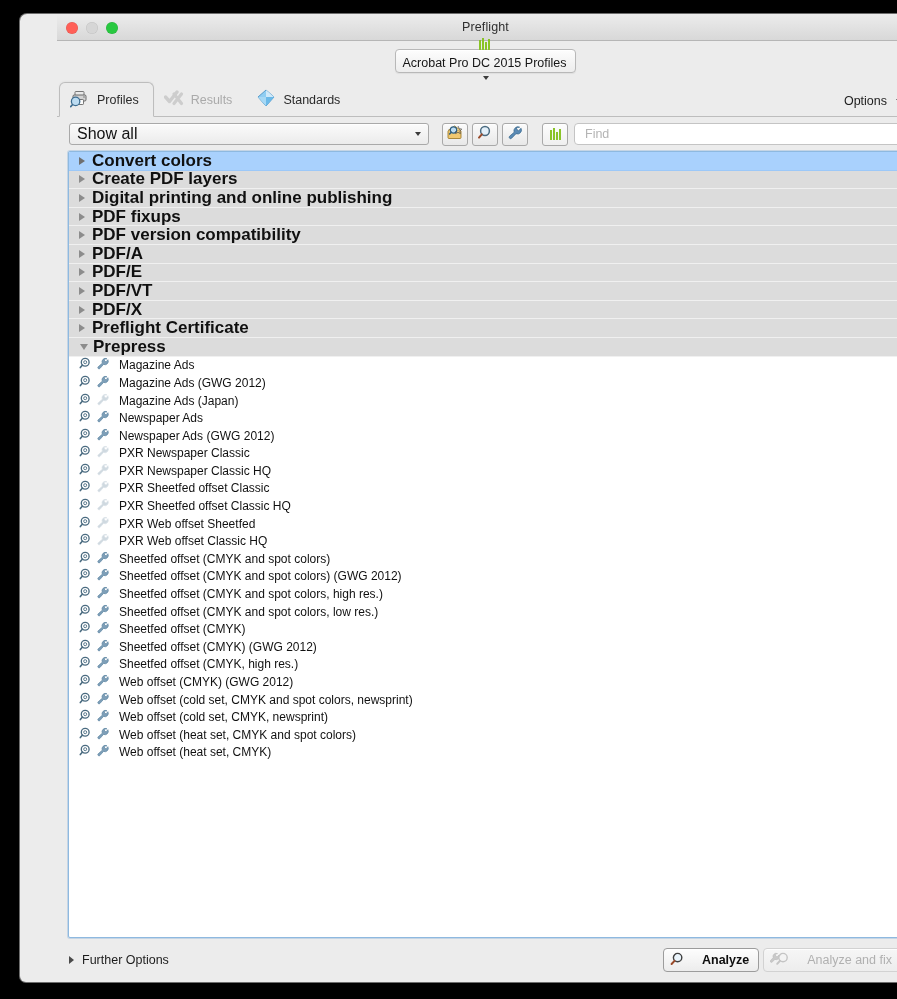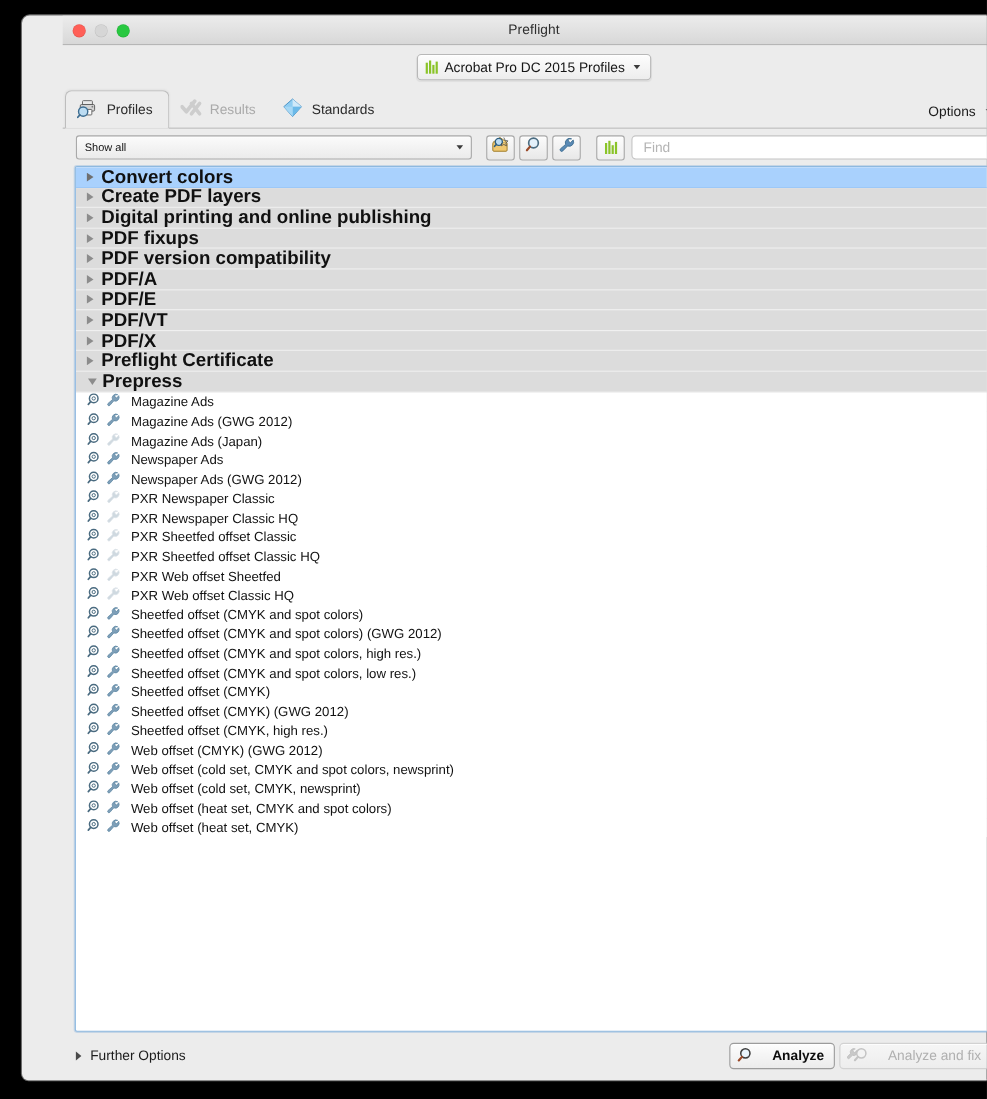--- a/index.html
+++ b/index.html
@@ -88,20 +88,21 @@
     align-items: center;
     gap: 6px;
     background: linear-gradient(to bottom, #fdfdfd 0%, #ededed 100%);
     border: 1px solid #b8b8b8;
     border-radius: 4px;
     box-shadow: 0 1px 0 rgba(255,255,255,0.8) inset, 0 1px 1px rgba(0,0,0,0.06);
     font-size: 12.5px;
     color: #161616;
     cursor: default;
     user-select: none;
+    flex-direction: column;
   }
   .bars-icon {
     display: inline-block;
     width: 11px;
     height: 12px;
     position: relative;
   }
   .bars-icon i {
     position: absolute;
     bottom: 0;
@@ -188,21 +189,21 @@
     height: 20px;
     background: linear-gradient(to bottom, #fbfbfb 0%, #ebebeb 100%);
     border: 1px solid #a9a9a9;
     border-radius: 3px;
     display: flex;
     align-items: center;
     box-shadow: 0 1px 0 rgba(255,255,255,0.7) inset;
     cursor: default;
   }
   .select-wrap .sel-text {
-    font-size: 10px;
+    font-size: 16px;
     color: #121212;
     padding-left: 7px;
   }
   .select-wrap .caret-down {
     position: absolute;
     right: 7px;
     top: 8px;
   }
 
   .icon-group {

